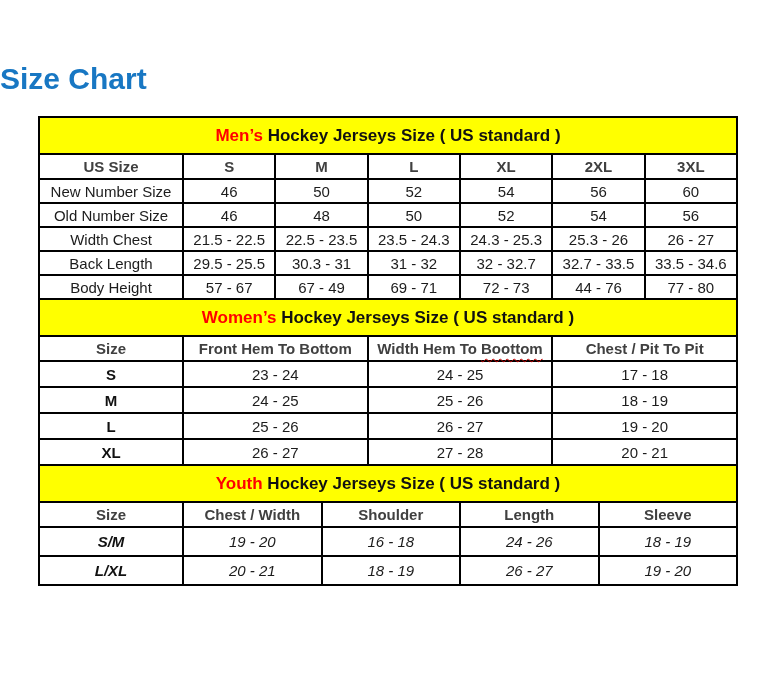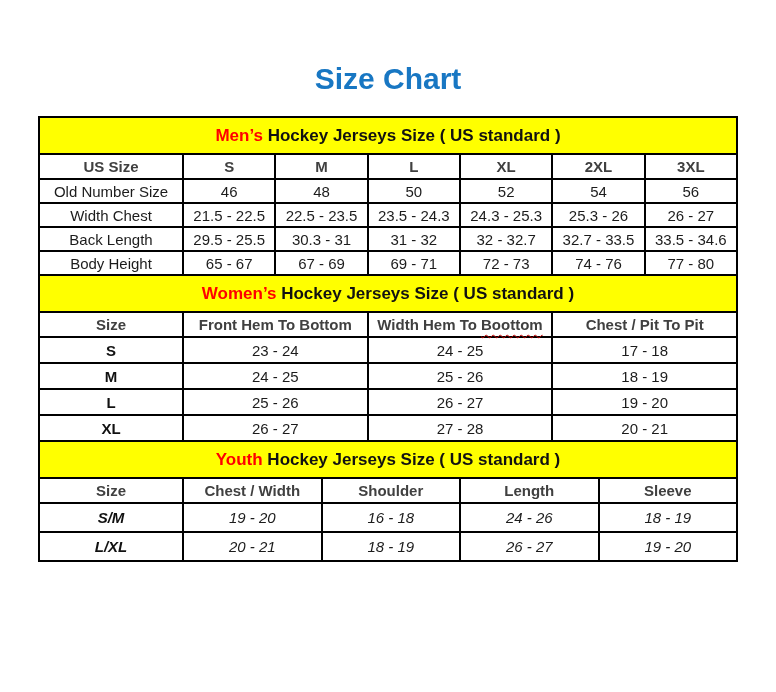--- a/index.html
+++ b/index.html
@@ -9,21 +9,21 @@
     --squiggle-red:#C00000;
     --border-black:#000000;
   }
   *{box-sizing:border-box;}
   html,body{margin:0;padding:0;}
   body{
     width:776px;height:692px;overflow:hidden;background:#ffffff;
     font-family:"Liberation Sans", sans-serif;color:#1a1a1a;
   }
   .page-title{
-    margin:62px 0 20px 0;text-align:center;
+    margin:62px 0 20px 0;text-align:left;
     font-size:30px;font-weight:bold;color:var(--accent-blue,#1877C3);
     letter-spacing:0px;
   }
   .chart-stack{margin-left:38px;width:700px;}
   table.size-table{
     border-collapse:collapse;table-layout:fixed;width:700px;background:#fff;
   }
   table.size-table + table.size-table{margin-top:-2px;}
   .size-table th,.size-table td{
     border:2px solid var(--border-black,#000);
@@ -75,20 +75,29 @@
           <th>S</th>
           <th>M</th>
           <th>L</th>
           <th>XL</th>
           <th>2XL</th>
           <th>3XL</th>
         </tr>
     </thead>
     <tbody>
         <tr>
+          <td class="row-label">New Number Size</td>
+          <td>46</td>
+          <td>50</td>
+          <td>52</td>
+          <td>54</td>
+          <td>56</td>
+          <td>60</td>
+        </tr>
+        <tr>
           <td class="row-label">Old Number Size</td>
           <td>46</td>
           <td>48</td>
           <td>50</td>
           <td>52</td>
           <td>54</td>
           <td>56</td>
         </tr>
         <tr>
           <td class="row-label">Width Chest</td>
@@ -103,25 +112,25 @@
           <td class="row-label">Back Length</td>
           <td>29.5 - 25.5</td>
           <td>30.3 - 31</td>
           <td>31 - 32</td>
           <td>32 - 32.7</td>
           <td>32.7 - 33.5</td>
           <td>33.5 - 34.6</td>
         </tr>
         <tr>
           <td class="row-label">Body Height</td>
-          <td>65 - 67</td>
-          <td>67 - 69</td>
+          <td>57 - 67</td>
+          <td>67 - 49</td>
           <td>69 - 71</td>
           <td>72 - 73</td>
-          <td>74 - 76</td>
+          <td>44 - 76</td>
           <td>77 - 80</td>
         </tr>
       </tbody>
   </table>
 
   <table class="size-table womens">
     <colgroup>
       <col class="c-label">
         <col>
         <col>

